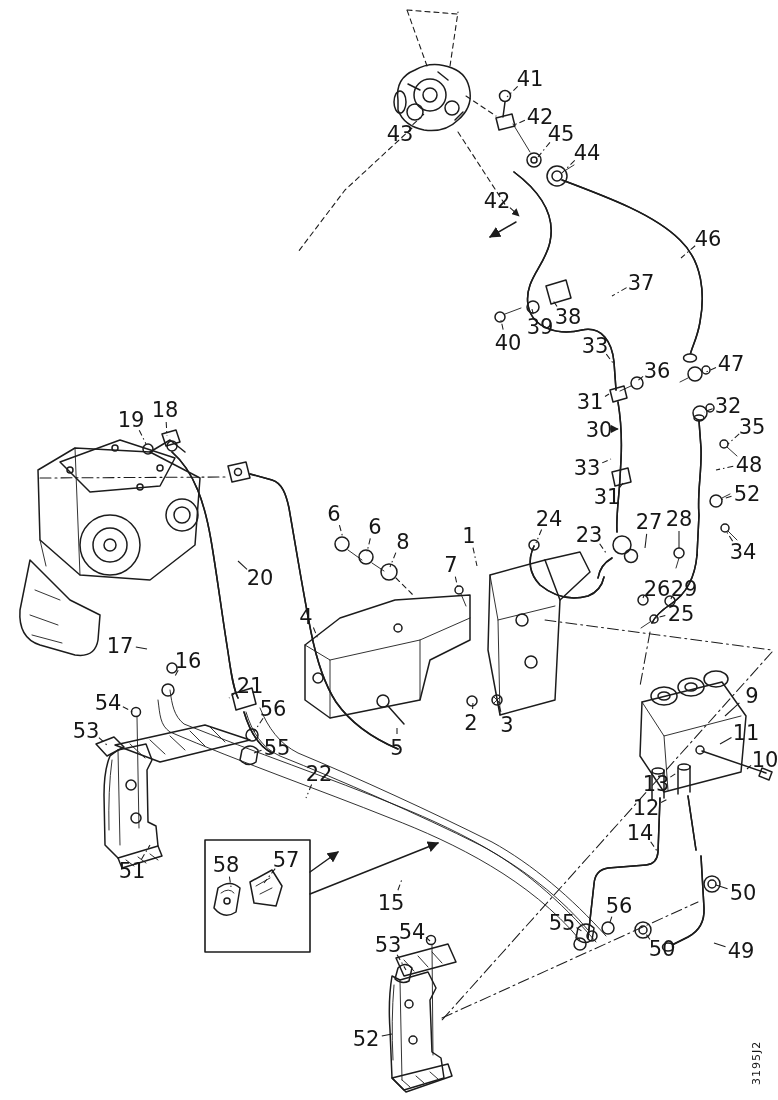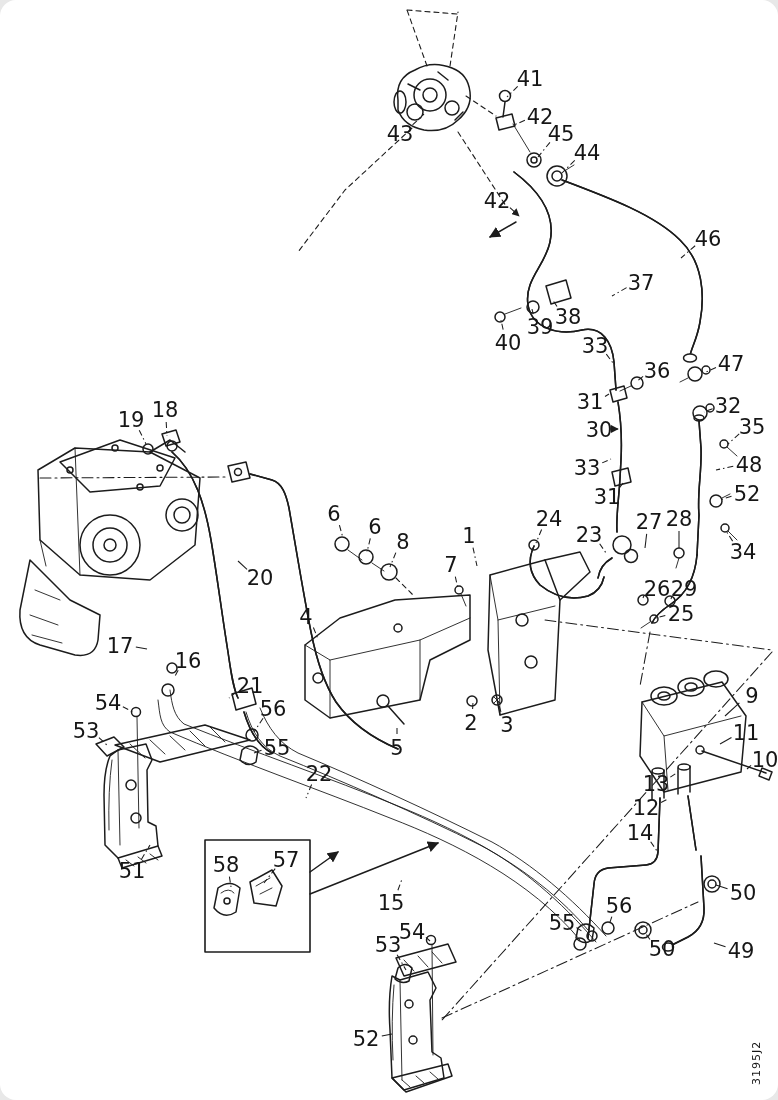--- a/index.html
+++ b/index.html
@@ -1,16 +1,16 @@
 <!DOCTYPE html>
 <html><head>
 <meta charset="utf-8">
 <style>
   html,body{margin:0;padding:0;background:#e8e8e8;}
-  .page{width:778px;height:1100px;background:#ffffff;position:relative;margin:0 auto;overflow:hidden;border-radius:16px;}
+  .page{width:778px;height:1100px;background:#ffffff;position:relative;margin:0 auto;overflow:hidden;}
   svg{position:absolute;top:0;left:0;}
   .art{stroke:#1c1c1c;fill:none;stroke-width:1.5;stroke-linecap:round;stroke-linejoin:round;}
   .thin{stroke-width:0.9;}
   .dash{stroke-dasharray:5 4;stroke-width:1.1;}
   .phantom{stroke-dasharray:11 4 2 4;stroke-width:1.05;}
   .whitefill{fill:#ffffff;}
   .callout-text{font:400 21px "DejaVu Sans", sans-serif;fill:#161616;text-anchor:middle;}
   .leader{stroke:#1c1c1c;stroke-width:1.05;fill:none;}
   .leader.dashed{stroke-dasharray:6 3 1.5 3;}
   .hatch{stroke-width:0.9;}

